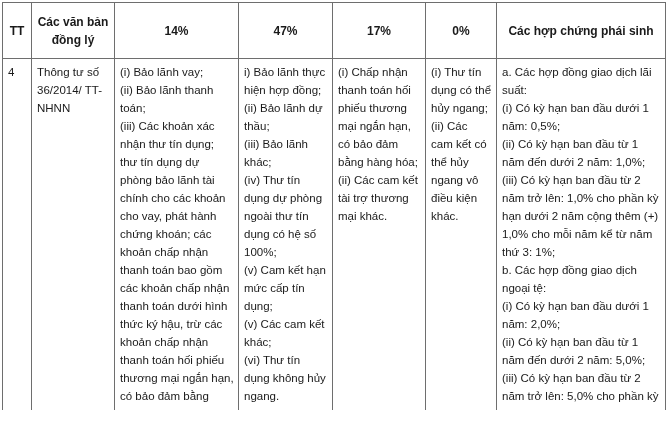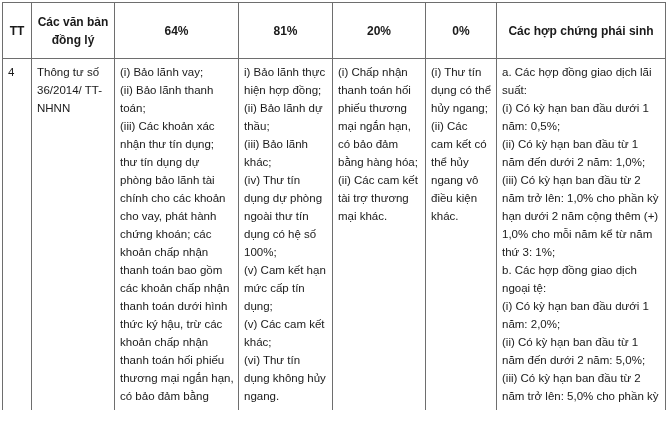--- a/index.html
+++ b/index.html
@@ -62,23 +62,23 @@
         <col class="c-100">
         <col class="c-50">
         <col class="c-20">
         <col class="c-0">
         <col class="c-der">
     </colgroup>
     <thead>
       <tr>
         <th>TT</th>
         <th>Các văn bản đồng lý</th>
-        <th>64%</th>
-        <th>81%</th>
-        <th>20%</th>
+        <th>14%</th>
+        <th>47%</th>
+        <th>17%</th>
         <th>0%</th>
         <th>Các hợp chứng phái sinh</th>
       </tr>
     </thead>
     <tbody>
       <tr>
         <td class="cell-tt">4</td>
         <td>Thông tư số 36/2014/ TT-NHNN</td>
         <td>(i) Bảo lãnh vay;
 (ii) Bảo lãnh thanh toán;

